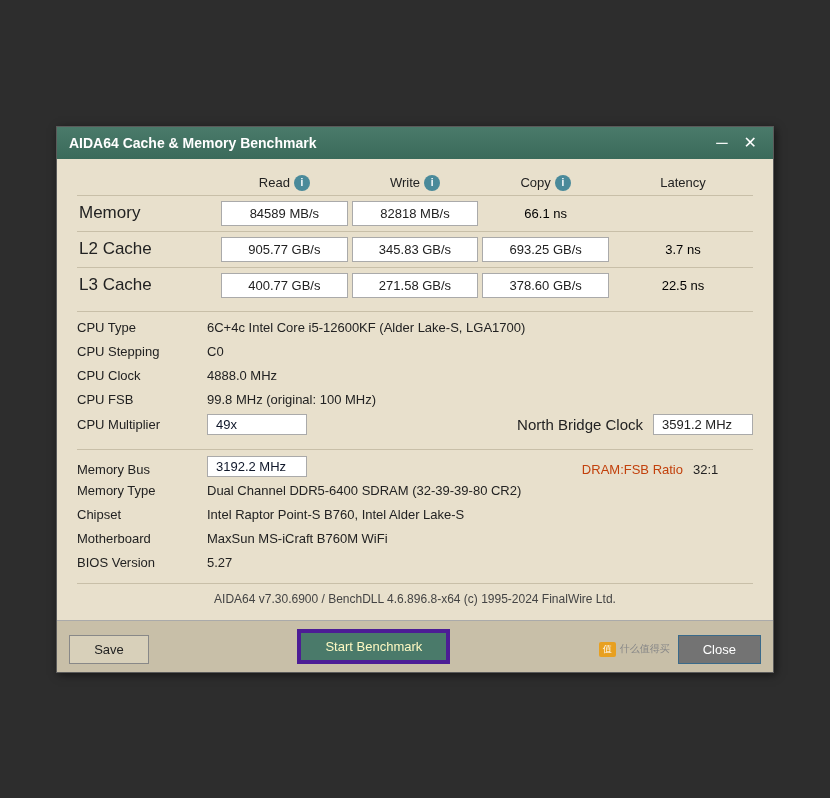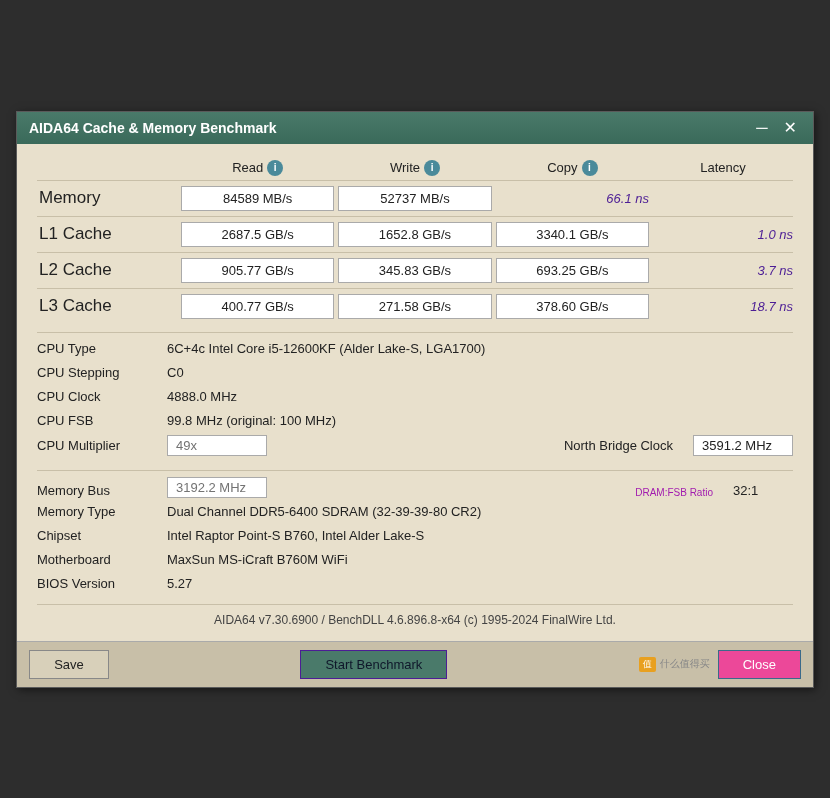--- a/index.html
+++ b/index.html
@@ -6,21 +6,21 @@
     body {
       font-family: 'Segoe UI', Tahoma, Geneva, Verdana, sans-serif;
       font-size: 13px;
       background: #2d2d2d;
       display: flex;
       justify-content: center;
       align-items: center;
       min-height: 100vh;
     }
     .window {
-      width: 798px;
+      width: 718px;
       background: #e8e0cc;
       border: 1px solid #5a5a5a;
       box-shadow: 2px 2px 8px rgba(0,0,0,0.5);
     }
     .title-bar {
       background: linear-gradient(to bottom, #4a7a6a, #3a6a5a);
       color: white;
       padding: 8px 12px;
       display: flex;
       justify-content: space-between;
@@ -93,24 +93,23 @@
     }
     .value-box {
       background: white;
       border: 1px solid #aaa;
       padding: 4px 8px;
       text-align: center;
       font-size: 13px;
       color: #222;
     }
     .latency-value {
-      text-align: right;
-      font-size: 13px;
-      color: #4c1d95;
-      font-style: italic;
+      text-align: center;
+      font-size: 13px;
+      color: #000000;
     }
     
     .separator {
       height: 8px;
     }
     
     .info-section {
       padding: 4px 0;
       border-top: 1px solid #c8bfa8;
     }
@@ -130,51 +129,51 @@
       flex: 1;
       font-size: 13px;
       color: #222;
     }
     .info-value-box {
       display: inline-block;
       background: white;
       border: 1px solid #aaa;
       padding: 2px 8px;
       font-size: 13px;
-      color: #737373;
+      color: #0f172a;
       min-width: 100px;
     }
     .cpu-multiplier-row {
       display: flex;
       align-items: center;
     }
     .nb-clock-label {
       margin-left: auto;
-      margin-right: 20px;
-      font-size: 13px;
+      margin-right: 10px;
+      font-size: 15px;
       color: #222;
     }
     .nb-clock-value {
       display: inline-block;
       background: white;
       border: 1px solid #aaa;
       padding: 2px 8px;
       font-size: 13px;
       color: #222;
       min-width: 100px;
     }
     .memory-bus-row {
       display: flex;
       align-items: flex-end;
     }
     .dram-fsb-label {
       margin-left: auto;
-      margin-right: 20px;
-      font-size: 10px;
-      color: #a21caf;
+      margin-right: 10px;
+      font-size: 13px;
+      color: #c2410c;
     }
     .dram-fsb-value {
       font-size: 13px;
       color: #222;
       min-width: 60px;
     }
     .footer-text {
       text-align: center;
       font-size: 12px;
       color: #444;
@@ -195,25 +194,25 @@
       background: #d8d0ba;
       border: 1px solid #888;
       padding: 6px 24px;
       font-size: 13px;
       cursor: pointer;
       color: #222;
       min-width: 80px;
     }
     .btn-start {
       background: #4a7a6a;
-      color: #0f172a;
-      border: 1px solid #4c1d95;
+      color: #fef9c3;
+      border: 4px solid #4c1d95;
     }
     .btn-close {
-      background: #ec4899;
+      background: #737373;
       color: white;
       border: 1px solid #3a6a8a;
     }
     .watermark {
       font-size: 10px;
       color: #888;
       display: flex;
       align-items: center;
       gap: 4px;
     }
@@ -255,46 +254,39 @@
         <span class="info-icon">i</span>
       </div>
       <div class="col-header-label">
         <span>Latency</span>
       </div>
     </div>
 
     <div class="data-row">
       <span class="row-label">Memory</span>
       <div class="value-box">84589 MB/s</div>
-      <div class="value-box">52737 MB/s</div>
+      <div class="value-box">82818 MB/s</div>
       <div class="latency-value">66.1 ns</div>
     </div>
 
-    <div class="data-row">
-      <span class="row-label">L1 Cache</span>
-      <div class="value-box">2687.5 GB/s</div>
-      <div class="value-box">1652.8 GB/s</div>
-      <div class="value-box">3340.1 GB/s</div>
-      <div class="latency-value">1.0 ns</div>
-    </div>
 
     <div class="data-row">
       <span class="row-label">L2 Cache</span>
       <div class="value-box">905.77 GB/s</div>
       <div class="value-box">345.83 GB/s</div>
       <div class="value-box">693.25 GB/s</div>
       <div class="latency-value">3.7 ns</div>
     </div>
 
     <div class="data-row">
       <span class="row-label">L3 Cache</span>
       <div class="value-box">400.77 GB/s</div>
       <div class="value-box">271.58 GB/s</div>
       <div class="value-box">378.60 GB/s</div>
-      <div class="latency-value">18.7 ns</div>
+      <div class="latency-value">22.5 ns</div>
     </div>
 
     <div class="separator"></div>
 
     <div class="info-section">
 
       <div class="info-row">
         <span class="info-label">CPU Type</span>
         <span class="info-value">6C+4c Intel Core i5-12600KF  (Alder Lake-S, LGA1700)</span>
       </div>

